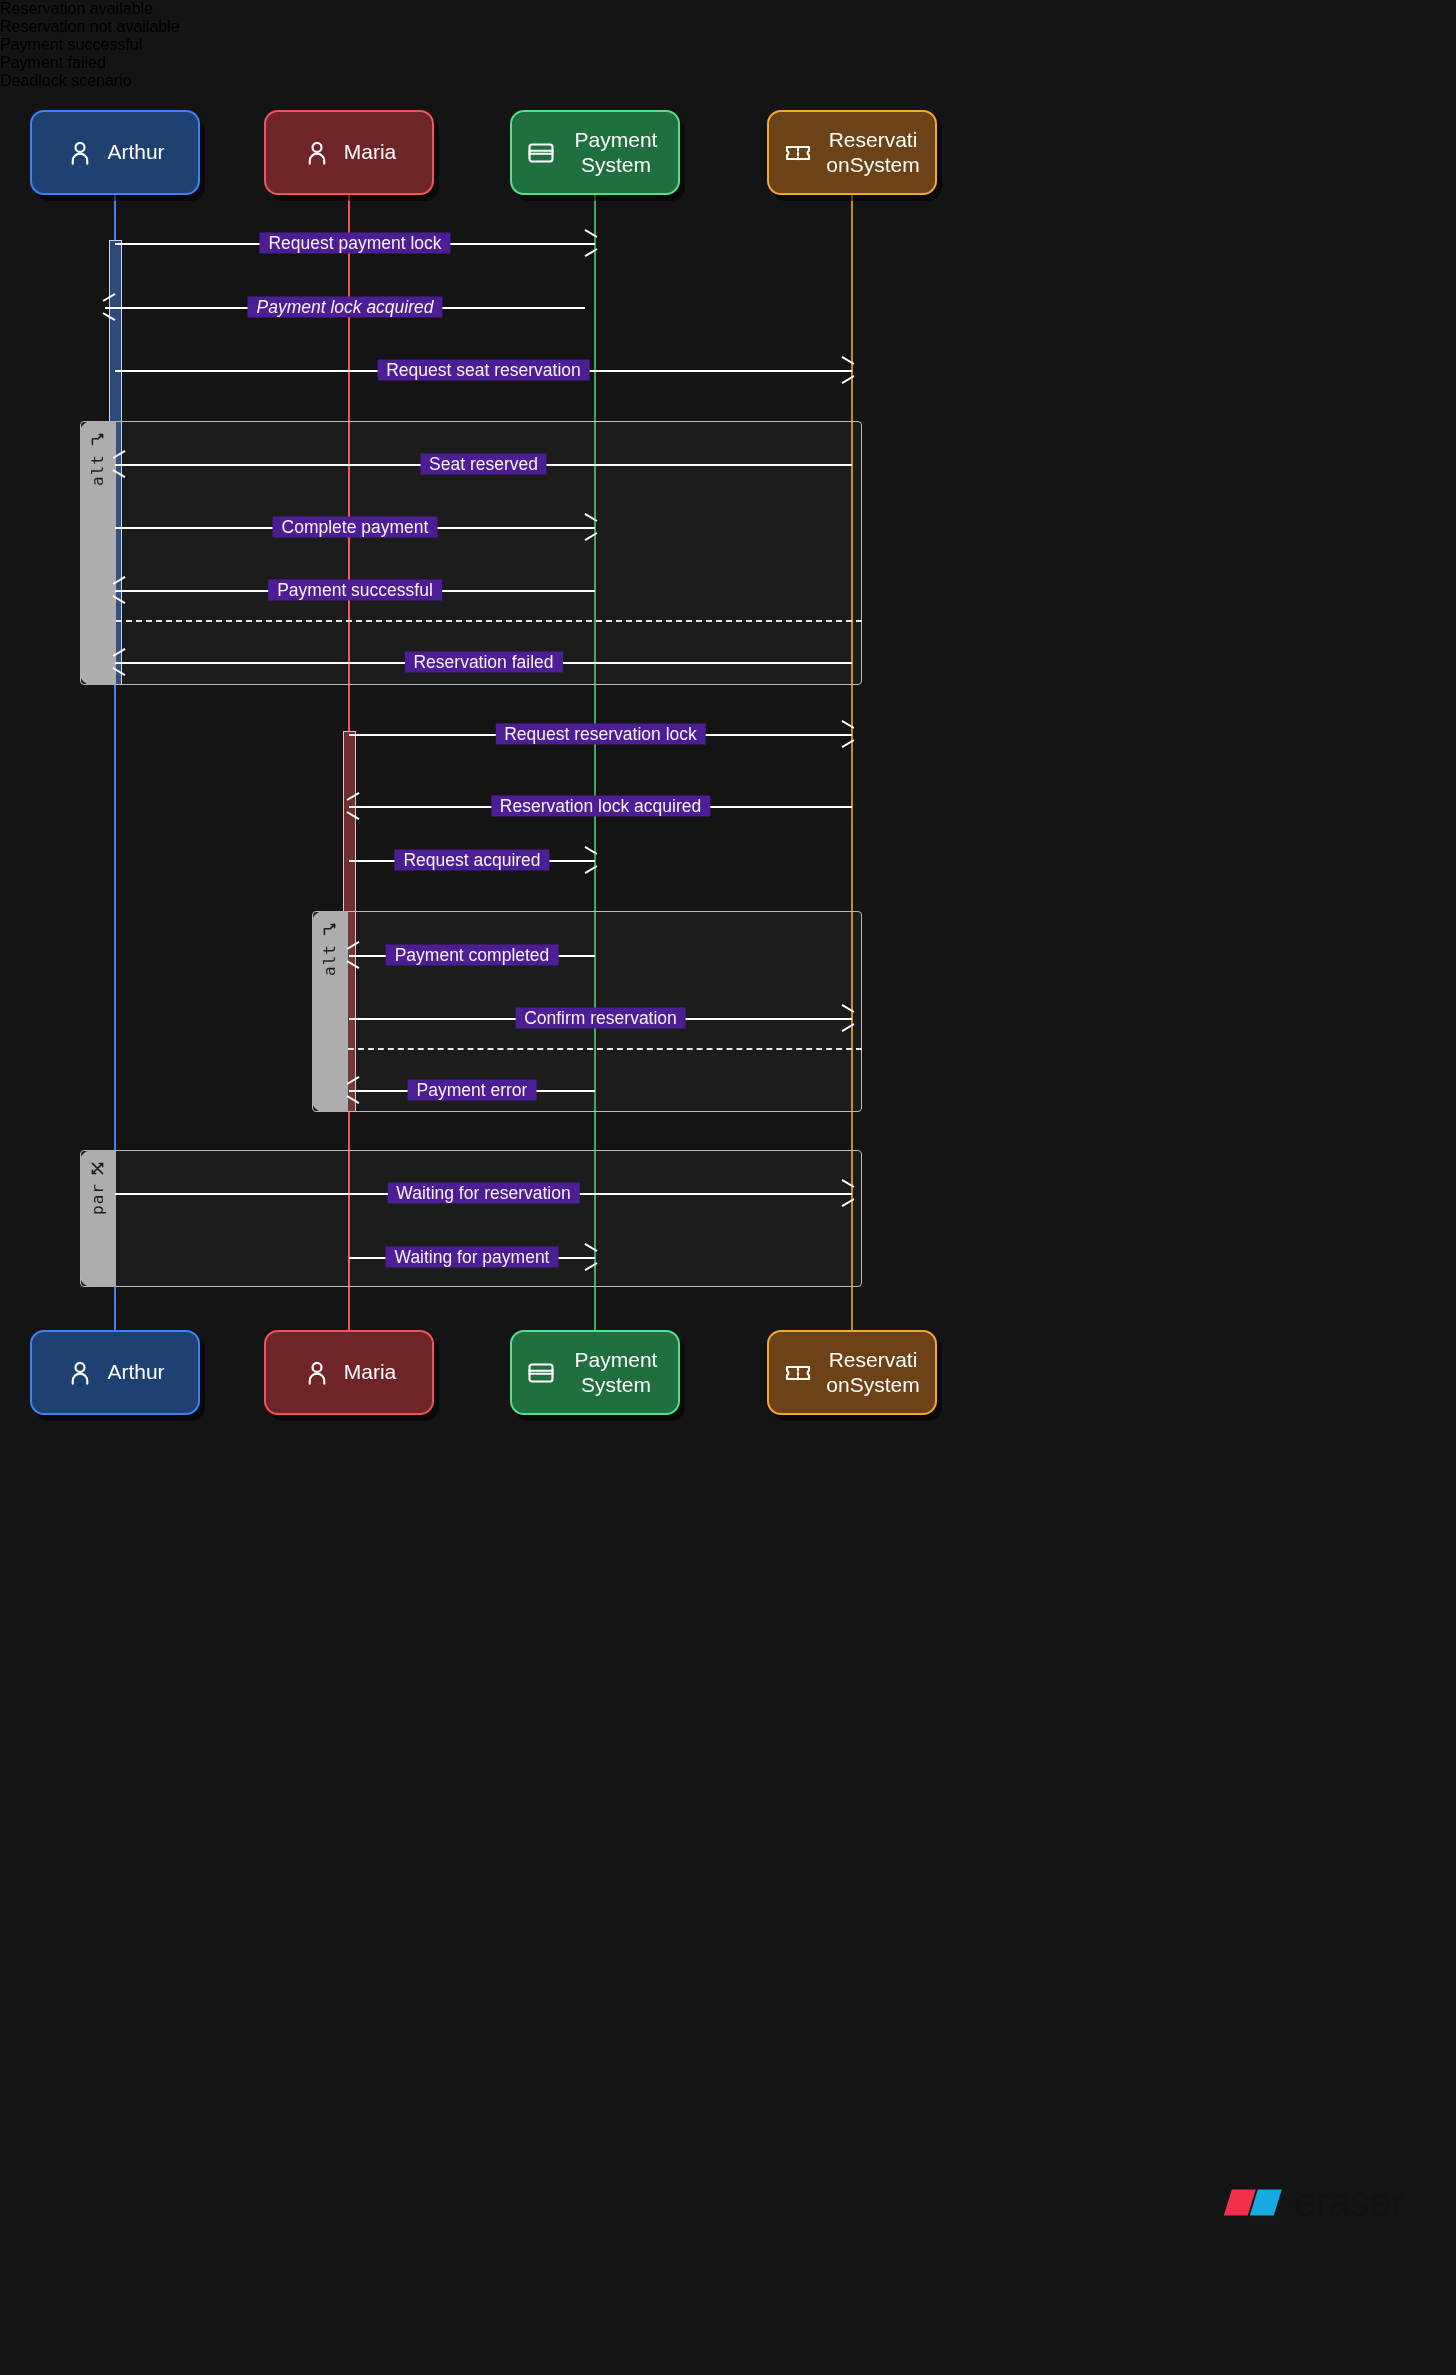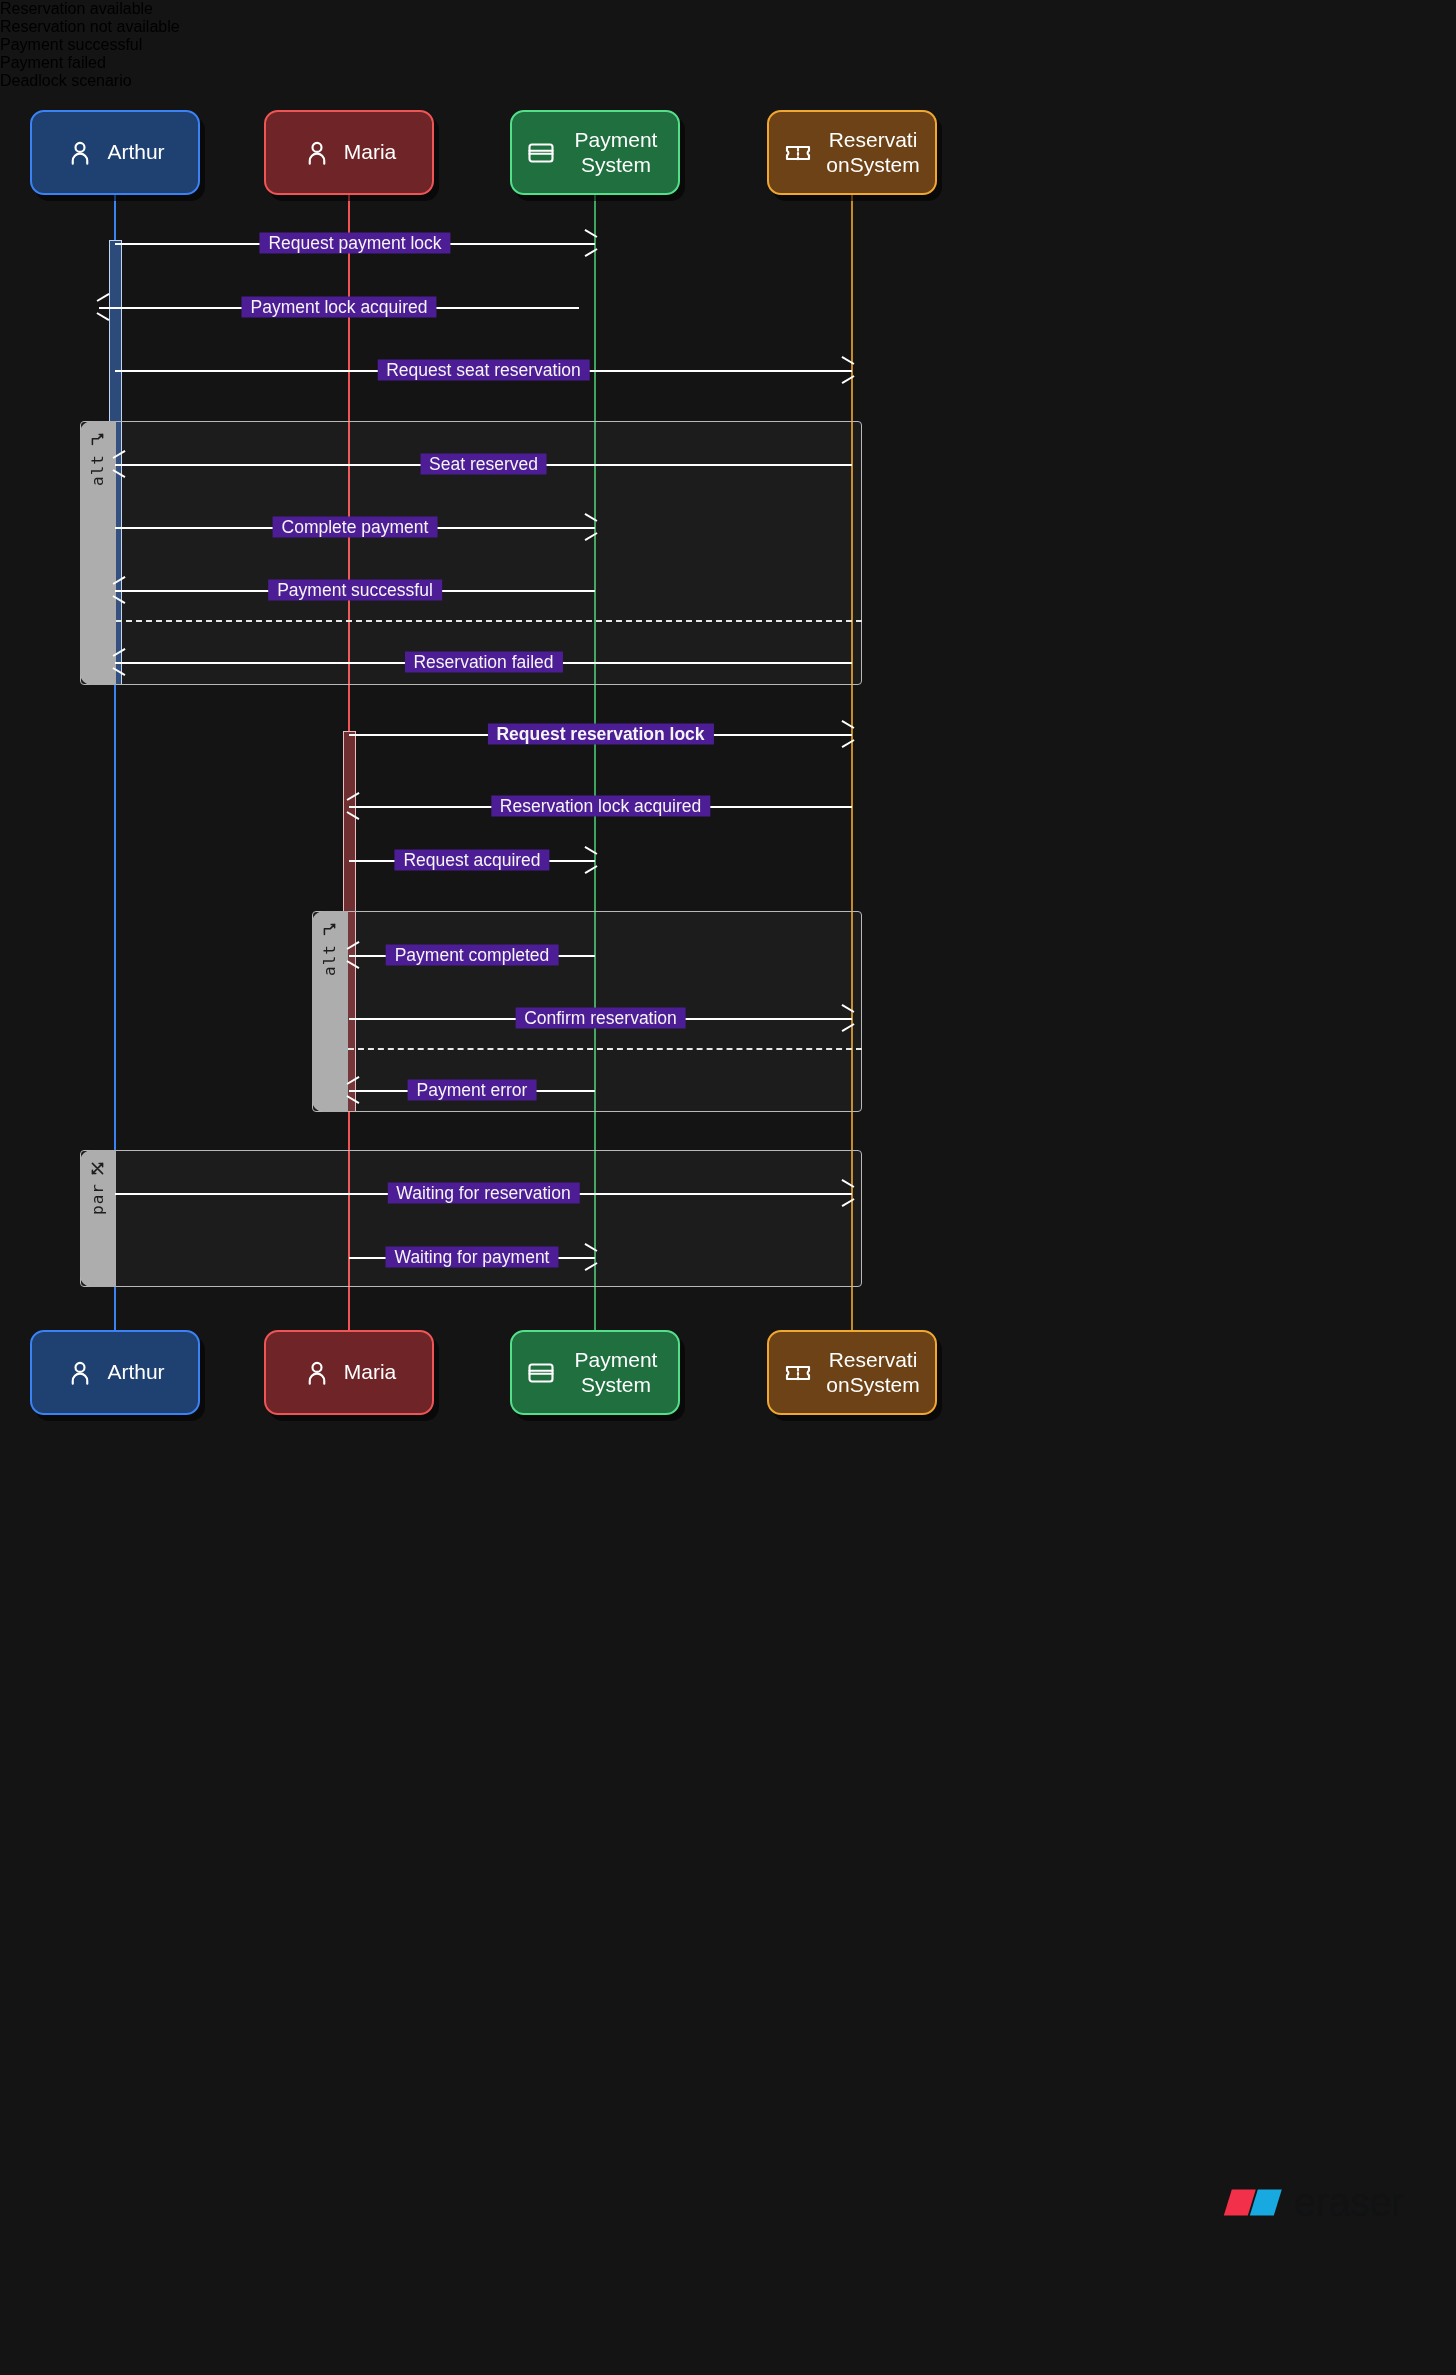--- a/index.html
+++ b/index.html
@@ -188,21 +188,21 @@
         </div>
       </div>
       <div class="cond" style="left: 124px; top: 1157px;">Deadlock scenario</div>
     </div>
   <div id="messages">
       <div class="msg right" style="left: 115px; width: 480px; top: 232px;">
         <div class="line"></div>
         <div class="head"></div>
         <span class="mlabel">Request payment lock</span>
       </div>
-      <div class="msg left" style="left: 99px; width: 480px; top: 296px;">
+      <div class="msg left" style="left: 105px; width: 480px; top: 296px; font-style: italic;">
         <div class="line"></div>
         <div class="head"></div>
         <span class="mlabel">Payment lock acquired</span>
       </div>
       <div class="msg right" style="left: 115px; width: 737px; top: 359px;">
         <div class="line"></div>
         <div class="head"></div>
         <span class="mlabel">Request seat reservation</span>
       </div>
       <div class="msg left" style="left: 115px; width: 737px; top: 453px;">
@@ -218,21 +218,21 @@
       <div class="msg left" style="left: 115px; width: 480px; top: 579px;">
         <div class="line"></div>
         <div class="head"></div>
         <span class="mlabel">Payment successful</span>
       </div>
       <div class="msg left" style="left: 115px; width: 737px; top: 651px; text-align: right;">
         <div class="line"></div>
         <div class="head"></div>
         <span class="mlabel">Reservation failed</span>
       </div>
-      <div class="msg right" style="left: 349px; width: 503px; top: 723px; font-weight: bold;">
+      <div class="msg right" style="left: 349px; width: 503px; top: 723px;">
         <div class="line"></div>
         <div class="head"></div>
         <span class="mlabel">Request reservation lock</span>
       </div>
       <div class="msg left" style="left: 349px; width: 503px; top: 763px; margin-top: 32px;">
         <div class="line"></div>
         <div class="head"></div>
         <span class="mlabel">Reservation lock acquired</span>
       </div>
       <div class="msg right" style="left: 349px; width: 246px; top: 849px;">

